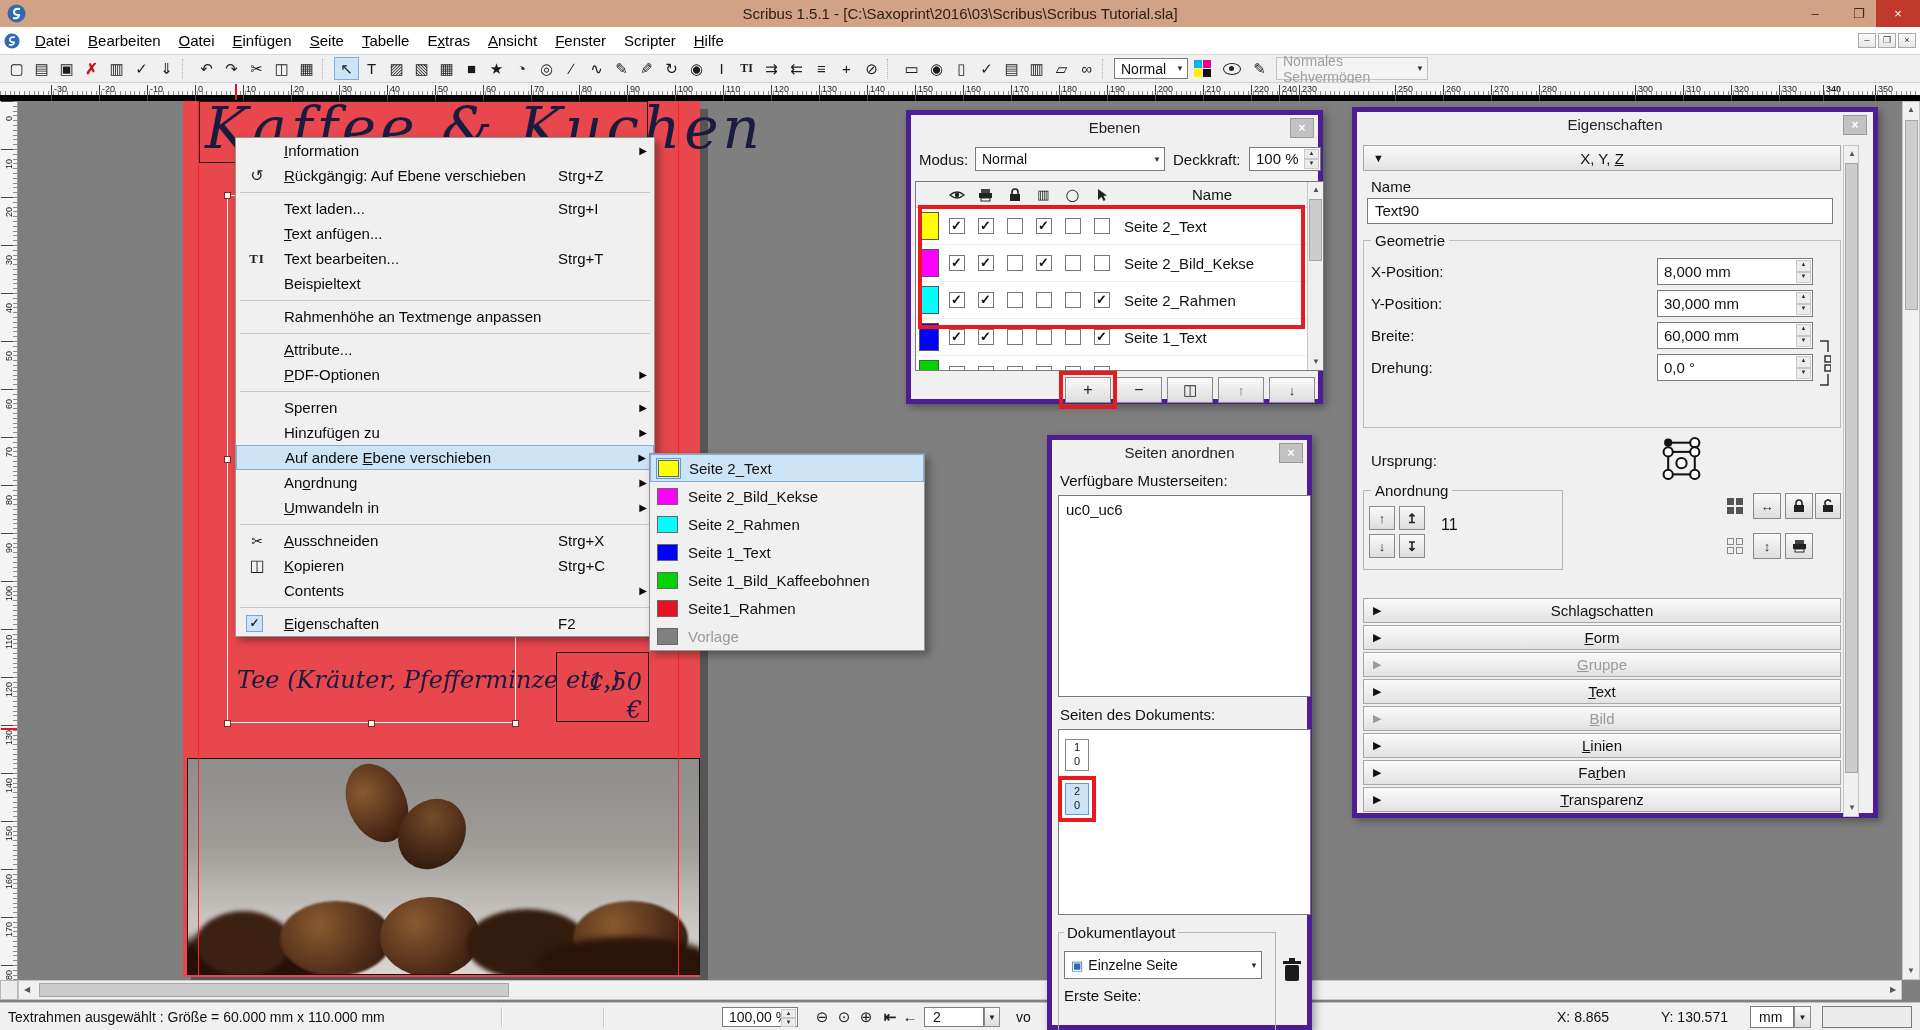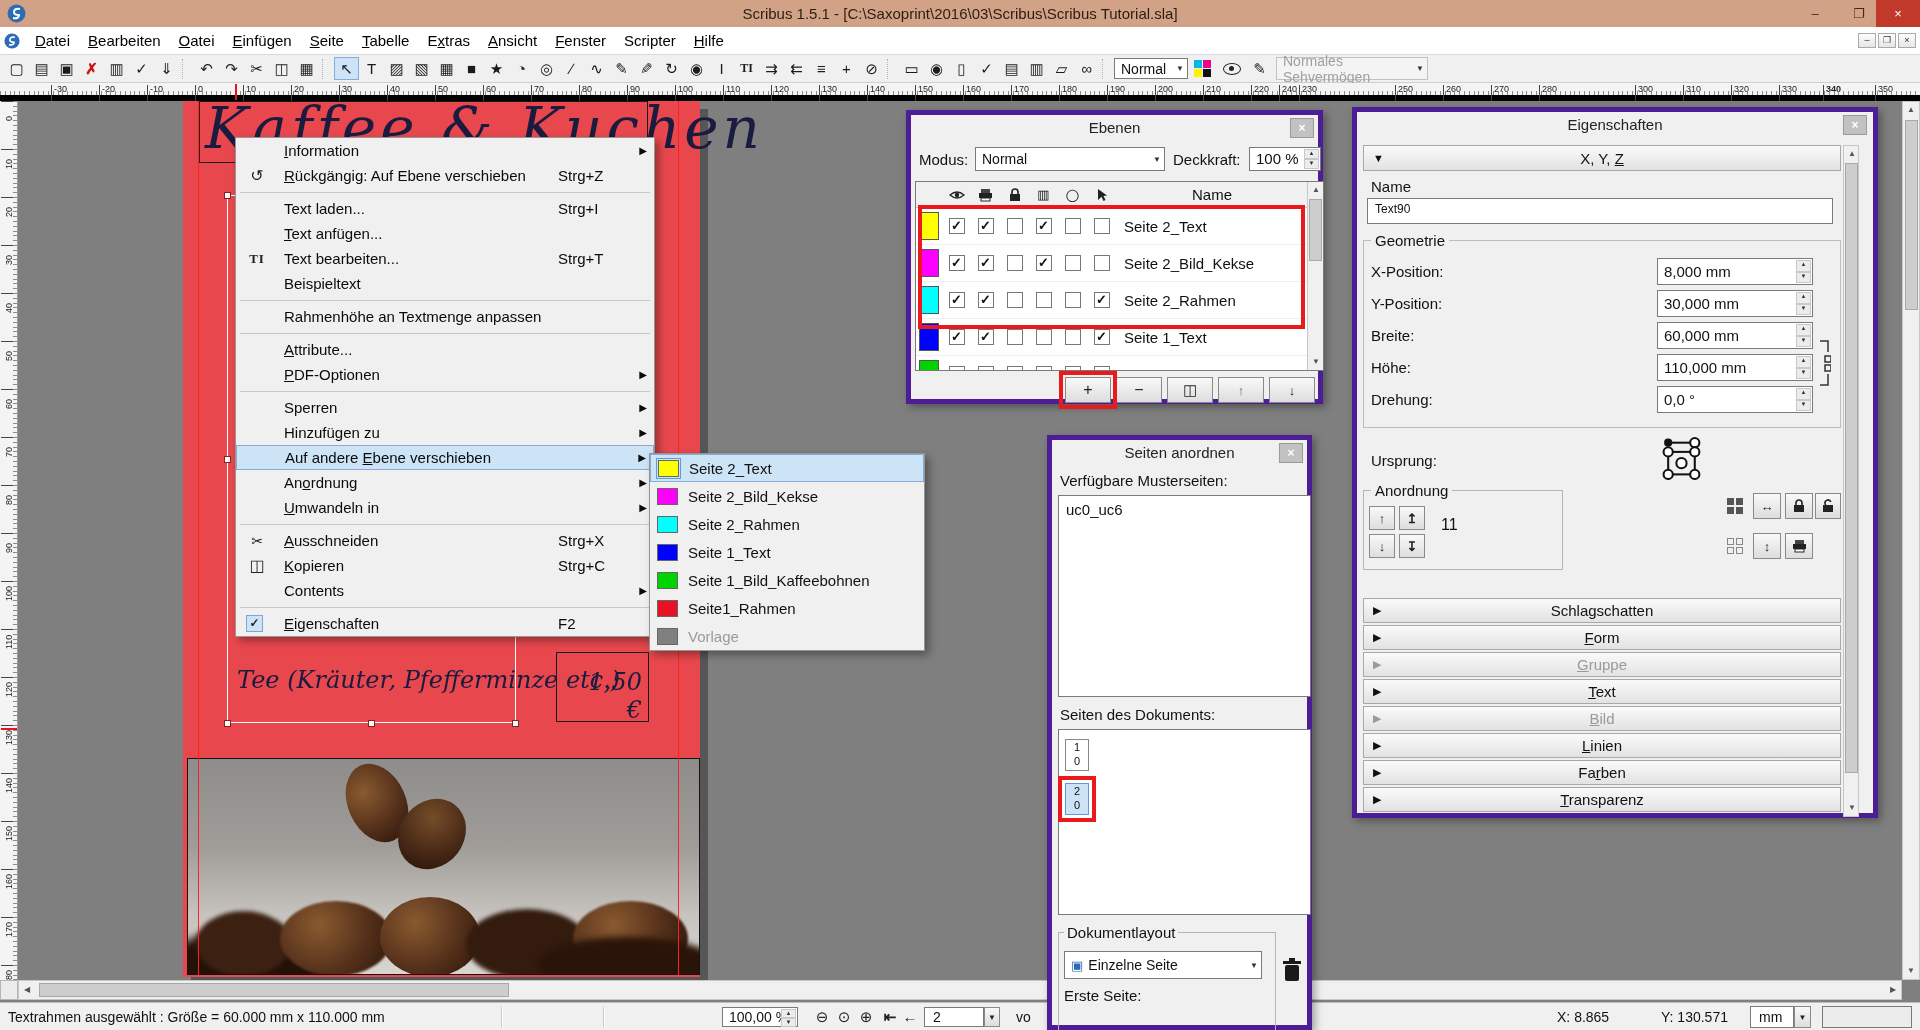--- a/index.html
+++ b/index.html
@@ -617,21 +617,21 @@
   <div class="xyzbar abs" style="left:6px;top:33px;width:478px;height:26px">
     <span class="tri">▼</span>
     <span><span>X, Y, </span><u>Z</u></span>
   </div>
   <div class="abs scrolltrack" style="left:486px;top:33px;width:16px;height:672px">
     <span class="sarrow" style="left:0;top:0">▲</span>
     <span class="sarrow" style="left:0;bottom:0">▼</span>
     <div class="scrollthumb" style="left:1px;top:17px;width:13px;height:610px"></div>
   </div>
   <span class="plabel" style="left:14px;top:66px">Name</span>
-  <div class="sunken" style="left:10px;top:86px;width:466px;height:26px;padding:3px 0 0 7px;font-size:12px">
+  <div class="sunken" style="left:10px;top:86px;width:466px;height:26px;padding:3px 0 0 7px;font-size:15px">
     <span>Text90</span>
   </div>
   <div class="abs" style="left:6px;top:128px;width:478px;height:188px;border:1px solid #bdbdbd"></div>
   <span class="plabel" style="left:14px;top:120px;background:#f0f0f0;padding:0 4px">Geometrie</span>
   <div class="abs" style="left:14px;top:146px;width:460px">
 
   <div class="prow">
         <span class="plbl">X-Position:</span>
         <div class="spinbox">
           <span>8,000 mm</span>
@@ -648,30 +648,20 @@
           <span class="spinctl">
             <span>▲</span>
             <span>▼</span>
           </span>
         </div>
       </div>
       <div class="prow">
         <span class="plbl">Breite:</span>
         <div class="spinbox">
           <span>60,000 mm</span>
-          <span class="spinctl">
-            <span>▲</span>
-            <span>▼</span>
-          </span>
-        </div>
-      </div>
-      <div class="prow">
-        <span class="plbl">Höhe:</span>
-        <div class="spinbox">
-          <span>110,000 mm</span>
           <span class="spinctl">
             <span>▲</span>
             <span>▼</span>
           </span>
         </div>
       </div>
       <div class="prow">
         <span class="plbl">Drehung:</span>
         <div class="spinbox">
           <span>0,0 °</span>

